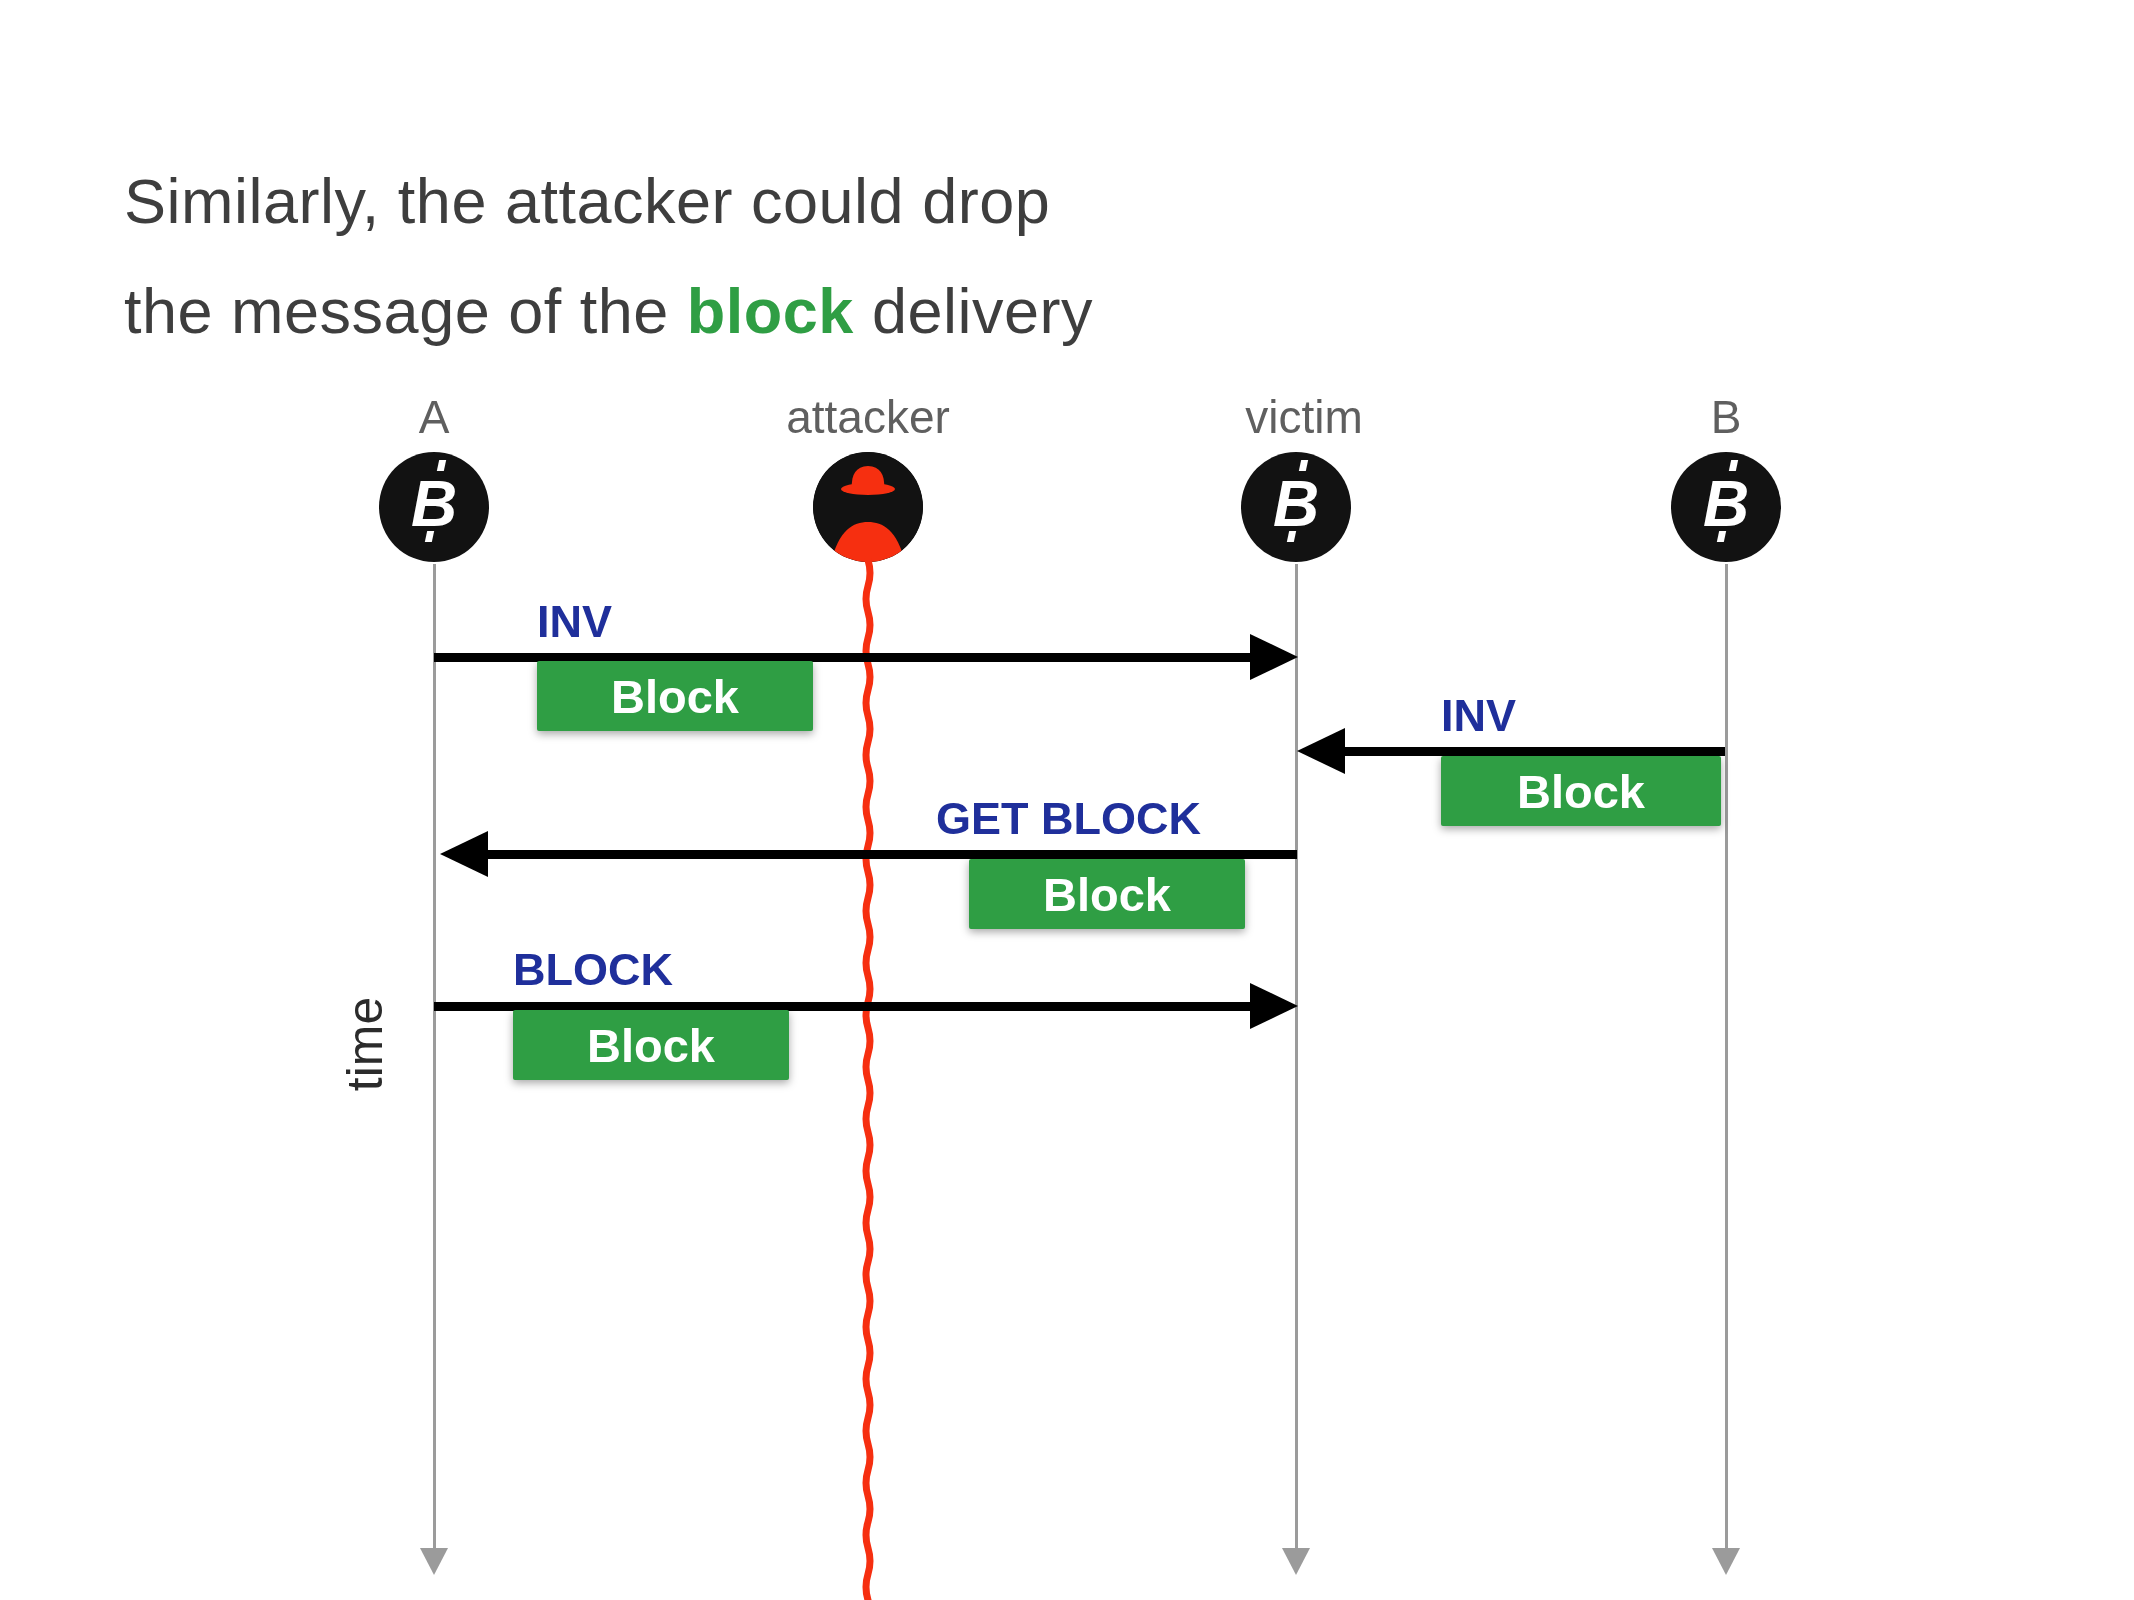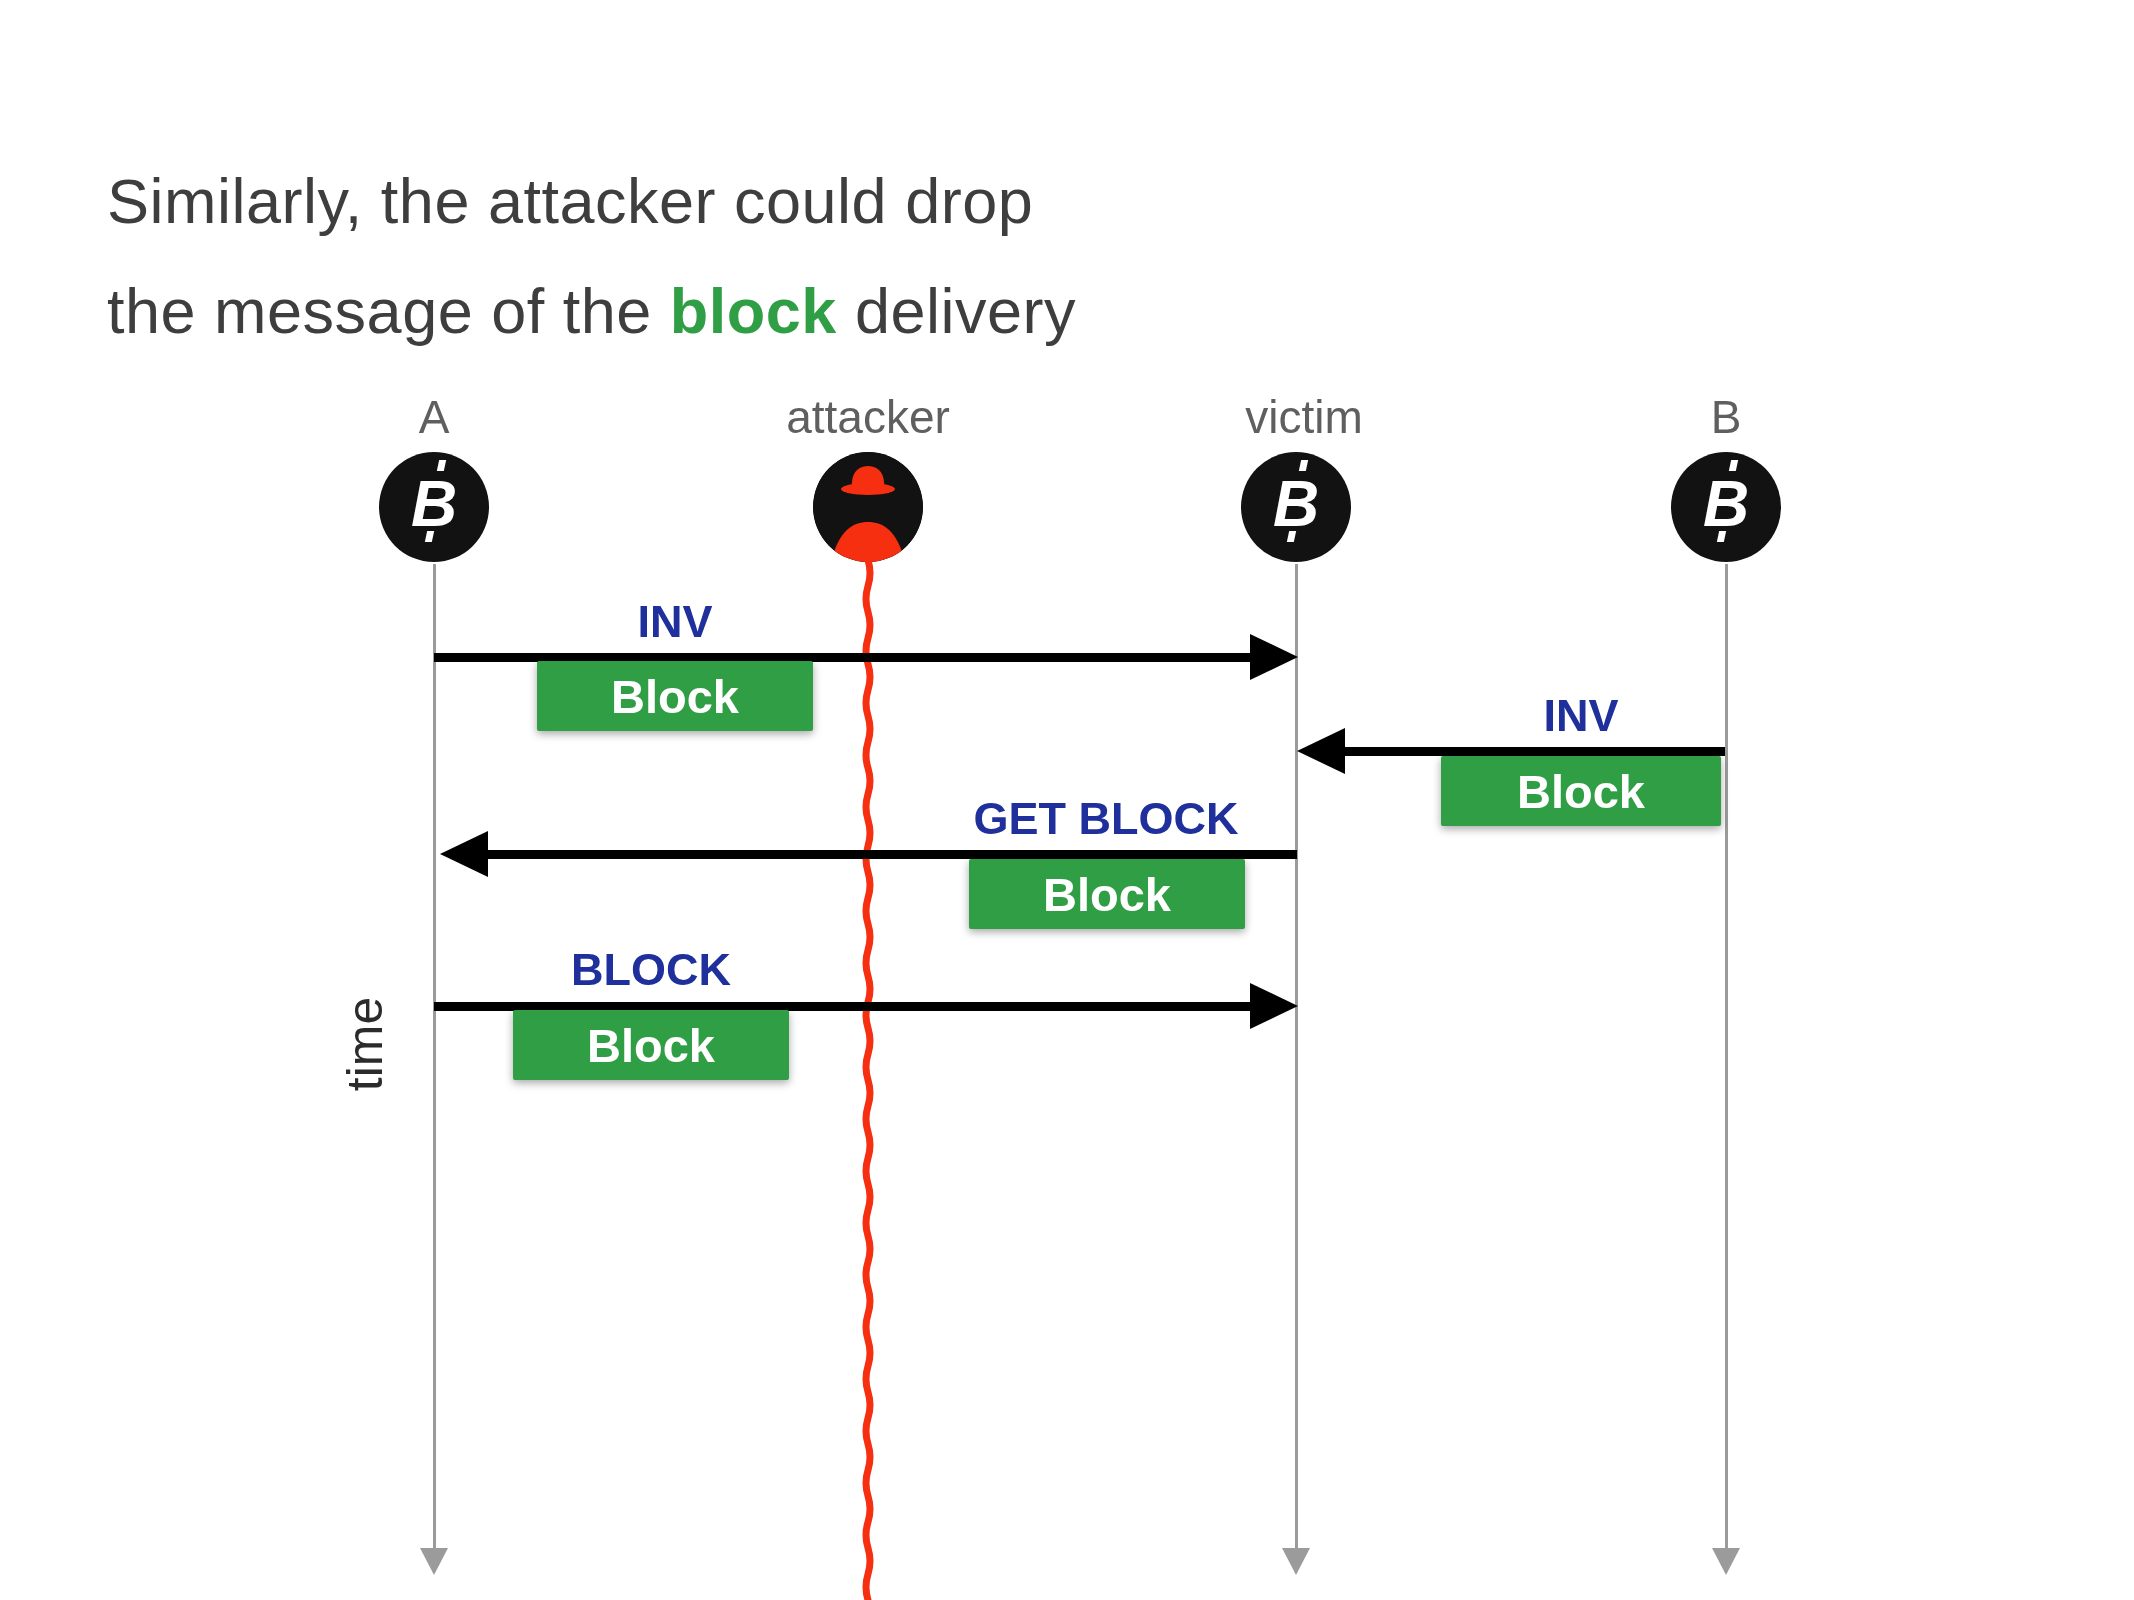--- a/index.html
+++ b/index.html
@@ -1,20 +1,20 @@
 <!DOCTYPE html>
 <html><head>
 <meta charset="utf-8">
 <style>
   * { margin:0; padding:0; box-sizing:border-box; }
   html,body { background:#ffffff; font-family:"Liberation Sans", sans-serif; }
   .slide { position:relative; width:2134px; height:1600px; background:#ffffff; overflow:hidden; }
 
   
-  .title { position:absolute; left:107px; top:146px; font-size:63px; line-height:110px; color:#3e3e3e; letter-spacing:0.5px; }
+  .title { position:absolute; left:124px; top:146px; font-size:63px; line-height:110px; color:#3e3e3e; letter-spacing:0.5px; }
   .title .hl { color:#2f9e44; font-weight:bold; }
 
   
   .actor-label { position:absolute; top:390px; width:300px; text-align:center; font-size:46px; color:#5f5f5f; }
 
   
   .icon-circle { position:absolute; top:452px; width:110px; height:110px; border-radius:50%; background:#121212; display:flex; align-items:center; justify-content:center; }
   .btc { color:#fff; font-size:64px; font-weight:bold; font-style:italic; position:relative; top:-3px; }
   .btc::before, .btc::after { content:""; position:absolute; width:7px; height:11px; background:#fff; left:50%; transform:skewX(-12deg); }
   .btc::before { top:-7px; margin-left:4px; }
@@ -27,21 +27,21 @@
     border-left:14px solid transparent; border-right:14px solid transparent; border-top:27px solid #9b9b9b; }
   .attacker-lifeline { position:absolute; left:856px; top:558px; }
 
   
   .arrow-line { position:absolute; height:9px; background:#000; }
   .arrow-head { position:absolute; width:0; height:0; border-top:23px solid transparent; border-bottom:23px solid transparent; }
   .arrow-head.right { border-left:48px solid #000; }
   .arrow-head.left  { border-right:48px solid #000; }
 
   
-  .msg-label { position:absolute; font-size:45px; font-weight:bold; color:#1f2f9b; text-align:center; }
+  .msg-label { position:absolute; font-size:45px; font-weight:bold; color:#1f2f9b; }
 
   
   .block-box { position:absolute; height:70px; background:#2f9e44; color:#ffffff; font-size:47px; font-weight:bold;
     display:flex; align-items:center; justify-content:center; border-radius:2px;
     box-shadow:0 3px 8px rgba(0,0,0,0.35); }
 
   
   .time-label { position:absolute; left:315px; top:1015px; width:100px; text-align:center;
     font-size:50px; color:#2b2b2b; transform:rotate(-90deg); }
 </style>

